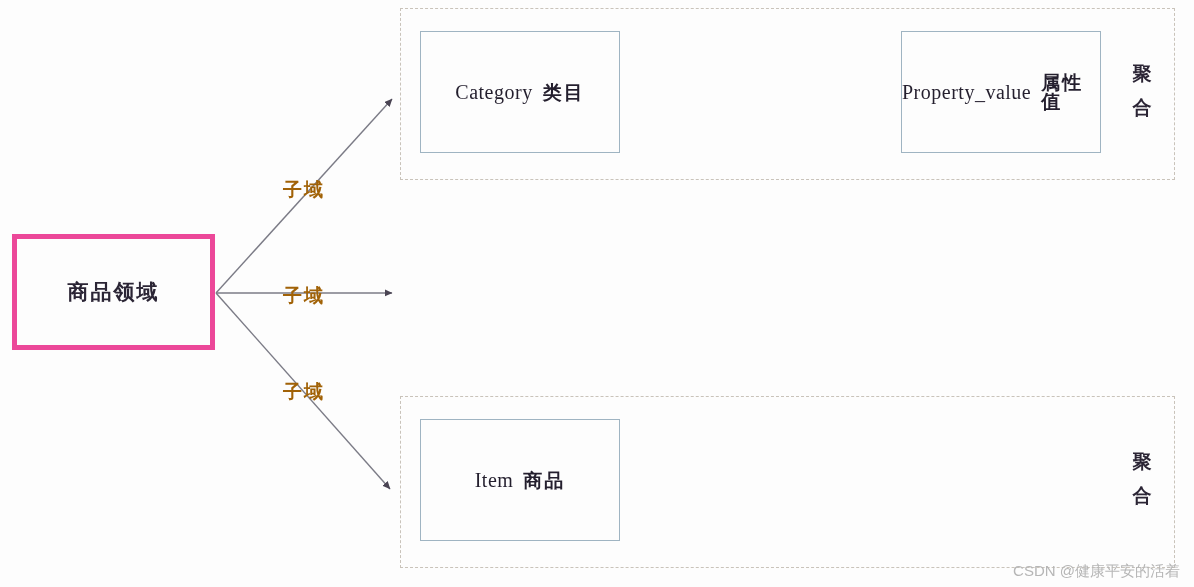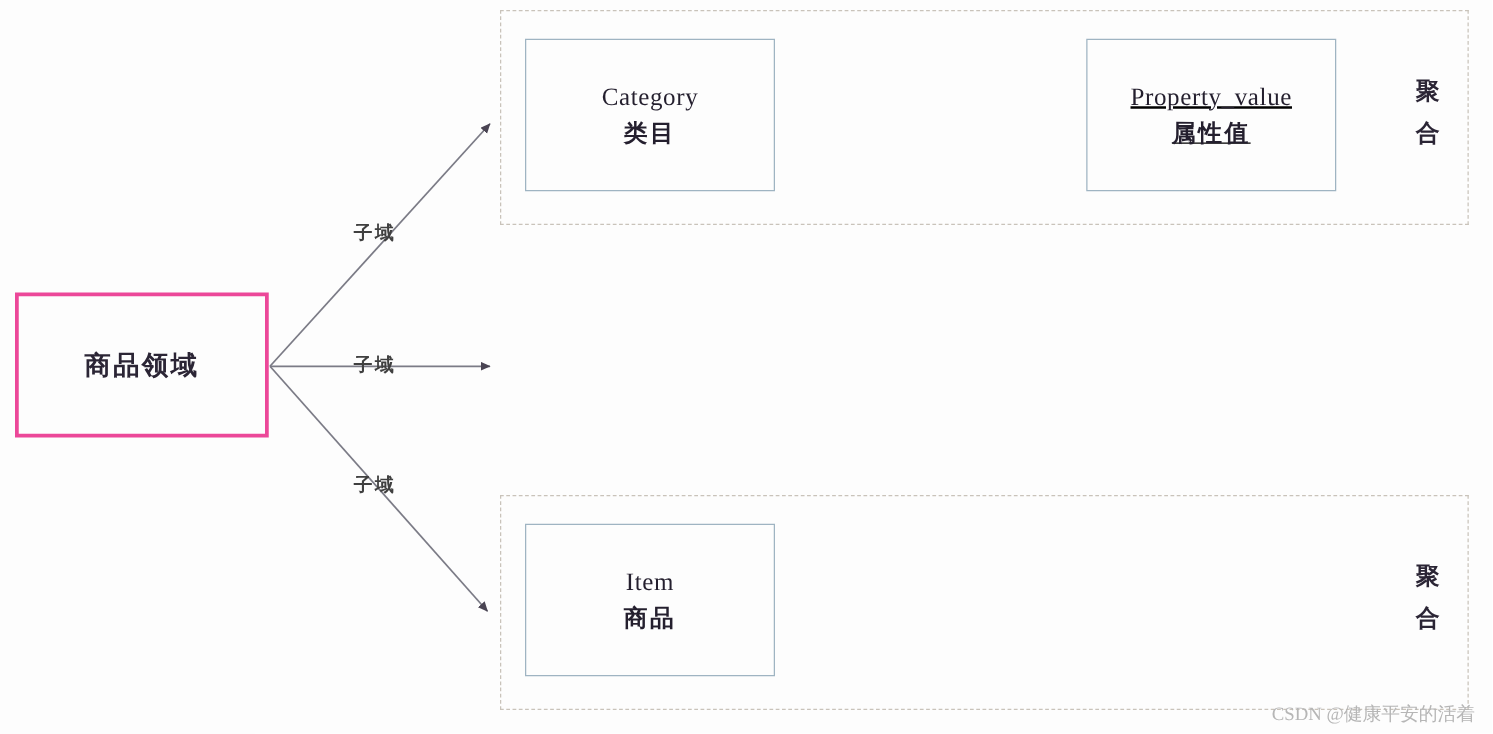--- a/index.html
+++ b/index.html
@@ -27,21 +27,21 @@
     height: 587px;
     pointer-events: none;
   }
   
   .source-node {
     position: absolute;
     left: 12px;
     top: 234px;
     width: 203px;
     height: 116px;
-    border: 3px solid #ec4899;
+    border: 5px solid #ec4899;
     background: #fdfdfd;
     display: flex;
     align-items: center;
     justify-content: center;
     box-sizing: border-box;
   }
   .source-node .node-text {
     font-family: "Liberation Serif", "DejaVu Serif", serif;
     font-size: 21px;
     font-weight: 700;
@@ -64,21 +64,21 @@
   
   .entity-box {
     position: absolute;
     top: 22px;
     width: 200px;
     height: 122px;
     border: 1px solid #9fb4c2;
     background: #fdfdfd;
     box-sizing: border-box;
     display: flex;
-    flex-direction: column;
+    flex-direction: row;
     align-items: center;
     justify-content: center;
     gap: 10px;
   }
   .entity-box .en {
     font-family: "Liberation Serif", "DejaVu Serif", serif;
     font-size: 20px;
     color: #241f2e;
     letter-spacing: 0.5px;
     line-height: 1;
@@ -89,21 +89,21 @@
     font-weight: 700;
     color: #241f2e;
     letter-spacing: 2px;
     line-height: 1;
   }
   .entity-box .en:only-child,
   .entity-box .cn:only-child { margin: 0; }
 
   .col-0 { left: 19px;  }
   .col-1 { left: 251px; }
-  .col-2 { left: 468px; text-decoration: underline; }
+  .col-2 { left: 500px; }
 
   
   .aggregate-label {
     position: absolute;
     right: 19px;
     top: 48px;
     width: 26px;
     font-family: "Liberation Serif", "DejaVu Serif", serif;
     font-size: 19px;
     font-weight: 700;
@@ -111,36 +111,36 @@
     line-height: 34px;
     text-align: center;
     letter-spacing: 0;
     word-break: break-all;
   }
 
   
   .edge-label {
     position: absolute;
     font-family: Liberation Sans, sans-serif;
-    font-size: 15px;
+    font-size: 19px;
     font-weight: 700;
-    color: #404040;
+    color: #a16207;
     letter-spacing: 2px;
     white-space: nowrap;
   }
   #edge-label-1 { left: 283px; top: 177px; }
   #edge-label-2 { left: 283px; top: 283px; }
   #edge-label-3 { left: 283px; top: 379px; }
 
   
   .watermark {
     position: absolute;
     right: 14px;
     bottom: 6px;
-    font-family: Liberation Serif, serif;
+    font-family: Liberation Sans, sans-serif;
     font-size: 15px;
     color: #b6b6b6;
     white-space: nowrap;
   }
 </style>
 </head>
 <body>
 
 <div id="canvas">
 

